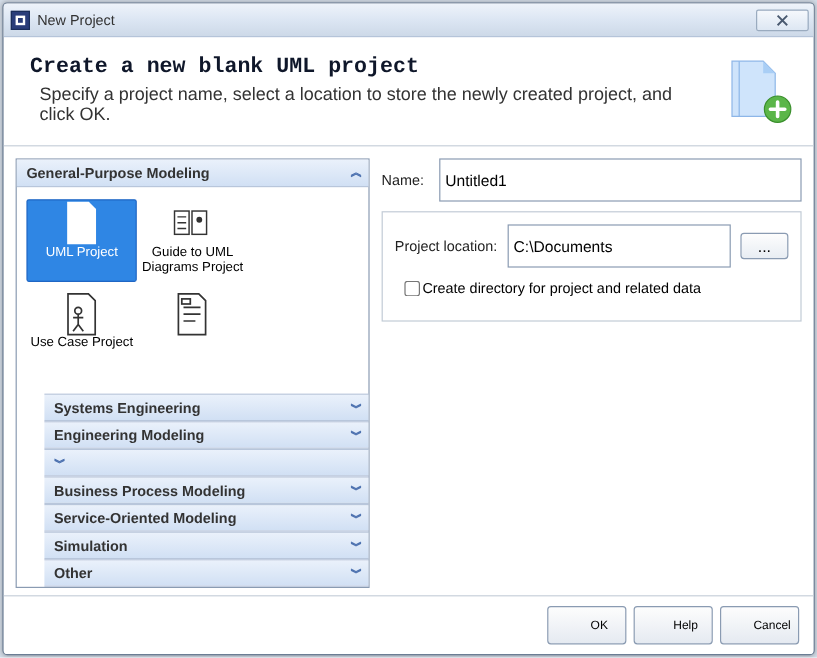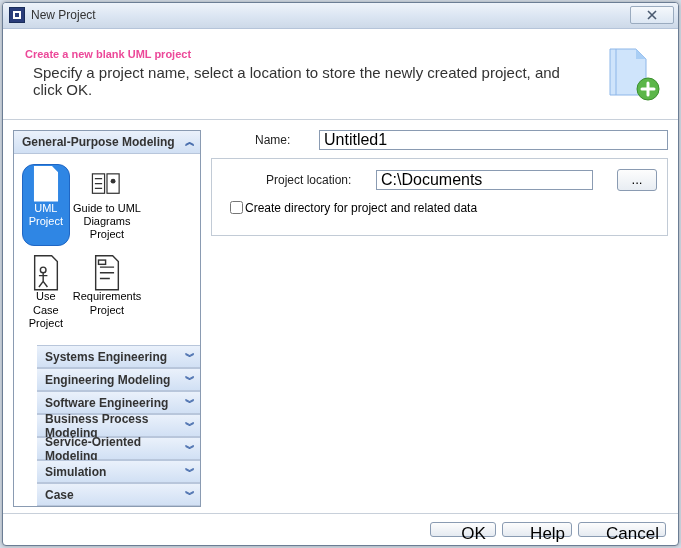--- a/index.html
+++ b/index.html
@@ -50,23 +50,24 @@
 
   .header-area {
     padding: 10px 14px 6px 14px;
     display: flex;
     align-items: center;
     gap: 12px;
   }
   .header-text { flex: 1; }
   .header-text h1 {
     margin: 0 0 4px 8px;
-    font-size: 11px;
+    font-size: 18px;
     font-weight: bold;
-    color: #ec4899;
+    color: #0f172a;
+    font-family: Liberation Mono, monospace;
   }
   .header-text p {
     margin: 0 0 0 16px;
     font-size: 15px;
     color: #333;
   }
   .header-icon {
     width: 68px; height: 68px;
     position: relative;
   }
@@ -122,21 +123,21 @@
     align-content: start;
   }
   .proj-item {
     display: flex;
     flex-direction: column;
     align-items: center;
     text-align: center;
     padding: 4px 2px;
     cursor: pointer;
     border: 1px solid transparent;
-    border-radius: 12px;
+    border-radius: 2px;
     font-size: 11px;
     line-height: 1.2;
   }
   .proj-item.selected {
     background: #2f86e4;
     color: #fff;
     border-color: #1f66c4;
   }
   .proj-item .icon-wrap {
     width: 34px; height: 30px;
@@ -147,34 +148,33 @@
 
   .right-panel {
     flex: 1;
     display: flex;
     flex-direction: column;
     gap: 8px;
   }
   .form-row {
     display: flex;
     align-items: center;
-    gap: 24px;
-    margin-left: 44px;
+    gap: 8px;
   }
   .form-row label {
     color: #222;
   }
   .form-row .name-label { width: 40px; }
   .form-row input[type=text] {
     flex: 1;
-    height: 20px;
+    height: 36px;
     border: 1px solid #8a9bb2;
     padding: 1px 4px;
     font-family: inherit;
-    font-size: 16px;
+    font-size: 13px;
   }
   .fieldset {
     border: 1px solid #c2cbd6;
     padding: 10px 10px 20px 10px;
     display: flex;
     flex-direction: column;
     gap: 10px;
   }
   .fieldset .form-row label.loc-label { width: 86px; }
   .browse-btn {
@@ -199,26 +199,26 @@
 
   .footer {
     border-top: 1px solid #c8d0da;
     padding: 8px 12px;
     display: flex;
     justify-content: flex-end;
     gap: 6px;
   }
   .footer button {
     min-width: 66px;
-    height: 15px;
+    height: 32px;
     background: linear-gradient(to bottom, #fdfdfd, #e5eaf1);
     border: 1px solid #8a9bb2;
     border-radius: 3px;
     font-family: inherit;
-    font-size: 17px;
+    font-size: 10px;
     cursor: pointer;
     padding-left: 27px;
   }
 </style>
 </head>
 <body>
 
 <div class="window">
 
   <div class="titlebar">
@@ -299,51 +299,49 @@
         </div>
 
         <div class="proj-item">
           <div class="icon-wrap">
             <svg viewBox="0 0 24 28">
                 <path d="M4 2 L16 2 L20 6 L20 26 L4 26 Z" fill="#fff" stroke="#333"></path>
                 <path d="M7 10 L17 10 M7 14 L17 14 M7 18 L14 18" stroke="#333"></path>
                 <rect x="6" y="5" width="5" height="3" fill="none" stroke="#333"></rect>
               </svg>
           </div>
-          <span>Requirements Project</span>
         </div>
 
       </div>
 
       <div class="cat-header collapsed">
         <span class="label">Systems Engineering</span>
         <span class="chev">︾</span>
       </div>
       <div class="cat-header collapsed">
         <span class="label">Engineering Modeling</span>
         <span class="chev">︾</span>
       </div>
       <div class="cat-header collapsed">
-        <span class="label">Software Engineering</span>
         <span class="chev">︾</span>
       </div>
       <div class="cat-header collapsed">
         <span class="label">Business Process Modeling</span>
         <span class="chev">︾</span>
       </div>
       <div class="cat-header collapsed">
         <span class="label">Service-Oriented Modeling</span>
         <span class="chev">︾</span>
       </div>
       <div class="cat-header collapsed">
         <span class="label">Simulation</span>
         <span class="chev">︾</span>
       </div>
       <div class="cat-header collapsed">
-        <span class="label">Case</span>
+        <span class="label">Other</span>
         <span class="chev">︾</span>
       </div>
     </div>
 
     <div class="right-panel">
       <div class="form-row">
         <label class="name-label">Name:</label>
         <input type="text" value="Untitled1" style="">
       </div>
 

